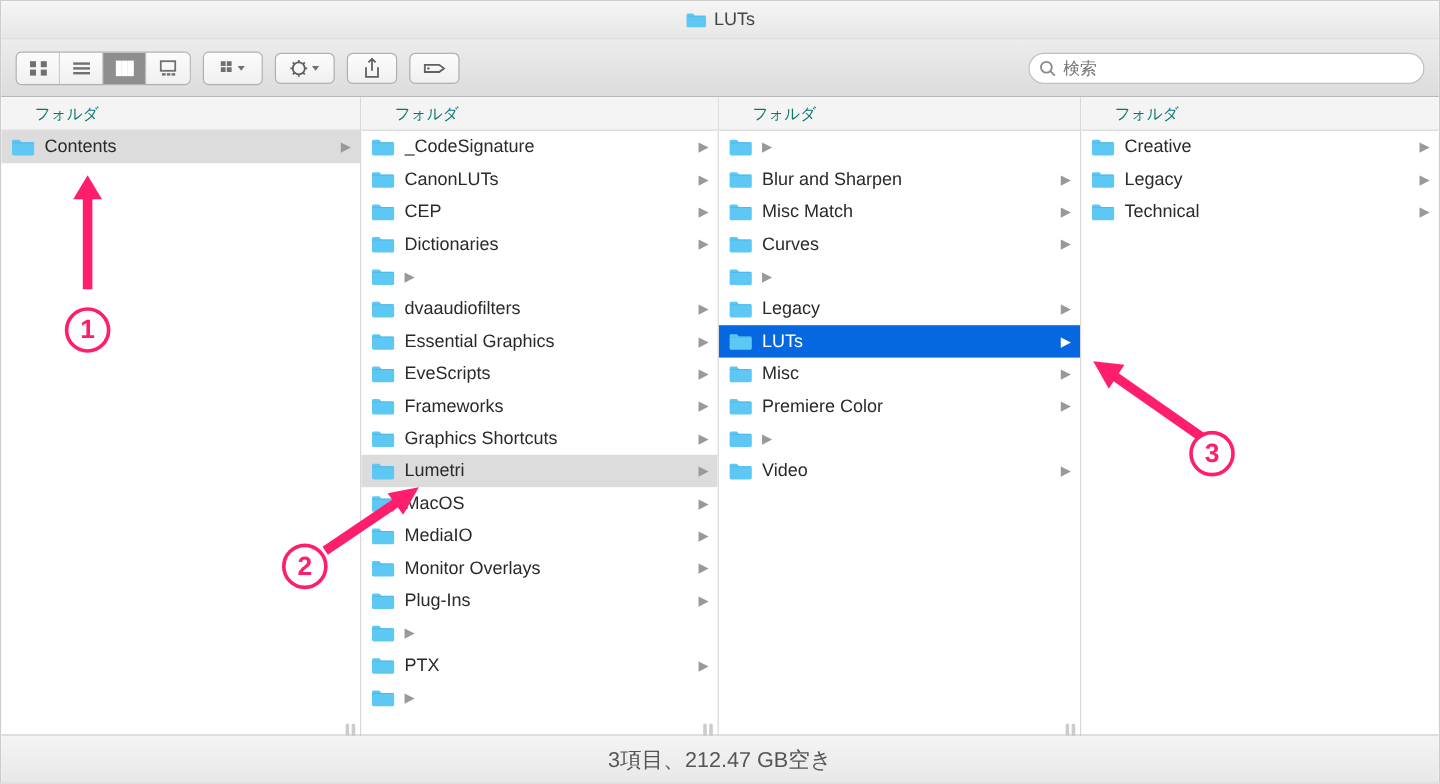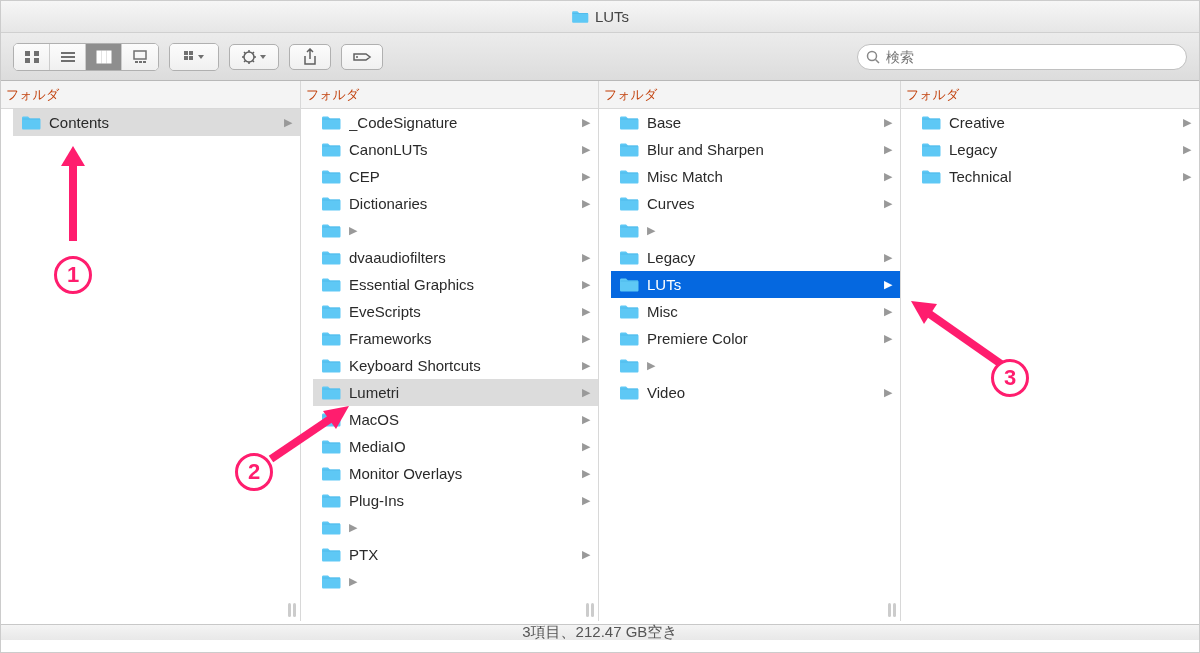--- a/index.html
+++ b/index.html
@@ -17,33 +17,33 @@
     .tbtn.active { background: #8e8e8e; }
     .tbtn.active svg path, .tbtn.active svg rect, .tbtn.active svg circle { stroke: #fff; fill: #fff; }
     .tbtn svg { pointer-events: none; }
     .single-btn { width: 42px; height: 26px; border: 1px solid #b0b0b0; border-radius: 5px; background: linear-gradient(#fcfcfc, #f0f0f0); display: flex; align-items: center; justify-content: center; cursor: pointer; }
     .spacer { flex: 1; }
     .search { width: 330px; height: 26px; border: 1px solid #c0c0c0; border-radius: 13px; background: #fff; display: flex; align-items: center; padding: 0 8px; gap: 6px; }
     .search input { border: none; outline: none; flex: 1; font-size: 14px; color: #555; background: transparent; }
     
     .columns { display: flex; height: 540px; background: #fff; }
     .column { border-right: 1px solid #d8d8d8; display: flex; flex-direction: column; overflow: hidden; flex-shrink: 0; }
-    .col-header { height: 28px; background: #f4f4f4; border-bottom: 1px solid #d8d8d8; display: flex; align-items: center; padding: 0 5px; font-size: 13px; color: #c2410c; }
-    .col-body { flex: 1; overflow-y: auto; position: relative; padding-left: 12px; }
+    .col-header { height: 28px; background: #f4f4f4; border-bottom: 1px solid #d8d8d8; display: flex; align-items: center; padding: 0 28px; font-size: 13px; color: #0f766e; }
+    .col-body { flex: 1; overflow-y: auto; position: relative; }
     .item { display: flex; align-items: center; height: 27px; padding: 0 8px; cursor: pointer; font-size: 15px; color: #2a2a2a; position: relative; }
     .item .fi { width: 20px; height: 16px; margin-right: 8px; flex-shrink: 0; }
     .item .label { flex: 1; white-space: nowrap; overflow: hidden; text-overflow: ellipsis; }
     .item .chev { width: 8px; flex-shrink: 0; color: #999; font-size: 11px; }
     .item.sel-path { background: #dcdcdc; }
     .item.sel-active { background: #0568e0; color: #fff; }
     .item.sel-active .chev { color: #fff; }
     .col-handles { position: absolute; bottom: 4px; right: 4px; display: flex; gap: 2px; }
     .handle { width: 3px; height: 14px; background: #ccc; border-radius: 2px; }
     
-    .statusbar { position: absolute; bottom: 12px; left: 0; right: 0; height: 16px; background: linear-gradient(#f4f4f4, #e8e8e8); border-top: 1px solid #c8c8c8; display: flex; align-items: center; justify-content: center; font-size: 15px; color: #555; }
+    .statusbar { position: absolute; bottom: 0; left: 0; right: 0; height: 40px; background: linear-gradient(#f4f4f4, #e8e8e8); border-top: 1px solid #c8c8c8; display: flex; align-items: center; justify-content: center; font-size: 18px; color: #555; }
     
     .annotation { position: absolute; pointer-events: none; z-index: 100; }
     .ann-badge { position: absolute; width: 38px; height: 38px; border-radius: 50%; border: 3px solid #ff1d6e; background: #fff; display: flex; align-items: center; justify-content: center; font-weight: bold; font-size: 22px; color: #ff1d6e; }
   </style>
 </head>
 <body>
 
 <svg width="0" height="0" style="position:absolute">
   <defs>
     <g id="folder-path">
@@ -229,21 +229,21 @@
           <svg class="fi" viewBox="0 0 20 16">
             <use href="#folder-path"></use>
           </svg>
           <span class="label">Frameworks</span>
           <span class="chev">▶</span>
         </div>
         <div class="item">
           <svg class="fi" viewBox="0 0 20 16">
             <use href="#folder-path"></use>
           </svg>
-          <span class="label">Keyboard Shortcuts</span>
+          <span class="label">Graphics Shortcuts</span>
           <span class="chev">▶</span>
         </div>
         <div class="item sel-path">
           <svg class="fi" viewBox="0 0 20 16">
             <use href="#folder-path"></use>
           </svg>
           <span class="label">Lumetri</span>
           <span class="chev">▶</span>
         </div>
         <div class="item">
@@ -299,21 +299,20 @@
         </div>
     </div>
   </div>
   <div class="column" style="width:302px">
     <div class="col-header">フォルダ</div>
     <div class="col-body" id="col3">
       <div class="item">
           <svg class="fi" viewBox="0 0 20 16">
             <use href="#folder-path"></use>
           </svg>
-          <span class="label">Base</span>
           <span class="chev">▶</span>
         </div>
         <div class="item">
           <svg class="fi" viewBox="0 0 20 16">
             <use href="#folder-path"></use>
           </svg>
           <span class="label">Blur and Sharpen</span>
           <span class="chev">▶</span>
         </div>
         <div class="item">

